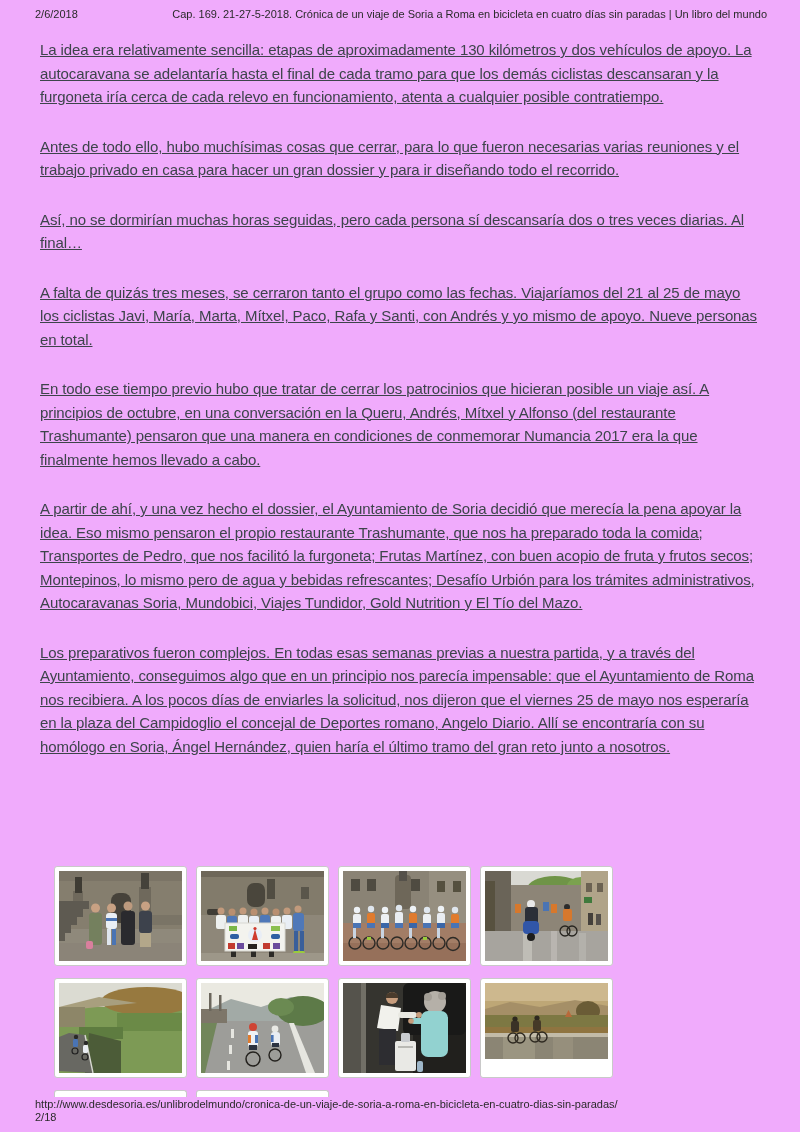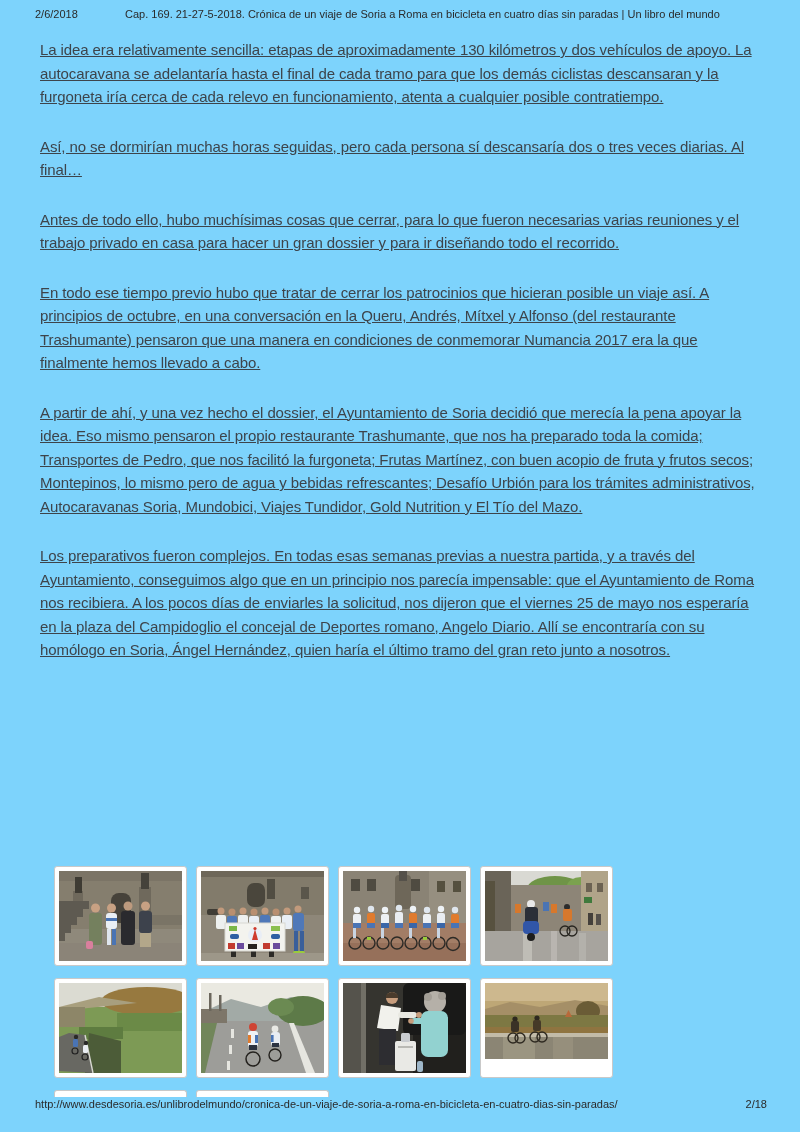--- a/index.html
+++ b/index.html
@@ -1,31 +1,31 @@
 <!DOCTYPE html>
 <html><head>
 <meta charset="utf-8">
 <style>
   html,body{margin:0;padding:0;background:#ffffff;}
   .page{
-    position:relative;width:800px;height:1132px;background:#7dd3fc;
+    position:relative;width:800px;height:1132px;background:#f0abfc;
     font-family:"Liberation Sans",sans-serif;overflow:hidden;
   }
   
   .print-header{
     position:absolute;top:8px;left:35px;right:33px;
     display:flex;align-items:flex-start;
     font-size:11px;color:#2a2a2a;line-height:13px;
   }
   .ph-date{flex:none;width:90px;text-align:left;}
-  .ph-title{flex:1;text-align:left;}
+  .ph-title{flex:1;text-align:right;}
   .print-footer{
     position:absolute;top:1098px;left:35px;right:33px;
     display:flex;justify-content:space-between;align-items:flex-start;
-    font-size:11px;color:#2a2a2a;line-height:13px;
+    font-size:11px;color:#2a2a2a;line-height:13px;flex-direction:column;
   }
   .pf-url{max-width:640px;word-break:break-all;}
   
   .article{
     position:absolute;top:38px;left:40px;width:722px;
     font-size:15px;line-height:23.5px;letter-spacing:-0.1px;color:#3d444b;
   }
   .article p{margin:0 0 26px 0;text-decoration:underline;}
   
   .gallery{
@@ -46,22 +46,23 @@
 
 <div class="page">
 
   <header class="print-header">
     <span class="ph-date">2/6/2018</span>
     <span class="ph-title">Cap. 169. 21-27-5-2018. Crónica de un viaje de Soria a Roma en bicicleta en cuatro días sin paradas | Un libro del mundo</span>
   </header>
 
   <section class="article">
     <p>La idea era relativamente sencilla: etapas de aproximadamente 130 kilómetros y dos vehículos de apoyo. La autocaravana se adelantaría hasta el final de cada tramo para que los demás ciclistas descansaran y la furgoneta iría cerca de cada relevo en funcionamiento, atenta a cualquier posible contratiempo.</p>
+    <p>Antes de todo ello, hubo muchísimas cosas que cerrar, para lo que fueron necesarias varias reuniones y el trabajo privado en casa para hacer un gran dossier y para ir diseñando todo el recorrido.</p>
     <p>Así, no se dormirían muchas horas seguidas, pero cada persona sí descansaría dos o tres veces diarias. Al final…</p>
-    <p>Antes de todo ello, hubo muchísimas cosas que cerrar, para lo que fueron necesarias varias reuniones y el trabajo privado en casa para hacer un gran dossier y para ir diseñando todo el recorrido.</p>
+    <p>A falta de quizás tres meses, se cerraron tanto el grupo como las fechas. Viajaríamos del 21 al 25 de mayo los ciclistas Javi, María, Marta, Mítxel, Paco, Rafa y Santi, con Andrés y yo mismo de apoyo. Nueve personas en total.</p>
     <p>En todo ese tiempo previo hubo que tratar de cerrar los patrocinios que hicieran posible un viaje así. A principios de octubre, en una conversación en la Queru, Andrés, Mítxel y Alfonso (del restaurante Trashumante) pensaron que una manera en condiciones de conmemorar Numancia 2017 era la que finalmente hemos llevado a cabo.</p>
     <p>A partir de ahí, y una vez hecho el dossier, el Ayuntamiento de Soria decidió que merecía la pena apoyar la idea. Eso mismo pensaron el propio restaurante Trashumante, que nos ha preparado toda la comida; Transportes de Pedro, que nos facilitó la furgoneta; Frutas Martínez, con buen acopio de fruta y frutos secos; Montepinos, lo mismo pero de agua y bebidas refrescantes; Desafío Urbión para los trámites administrativos, Autocaravanas Soria, Mundobici, Viajes Tundidor, Gold Nutrition y El Tío del Mazo.</p>
     <p>Los preparativos fueron complejos. En todas esas semanas previas a nuestra partida, y a través del Ayuntamiento, conseguimos algo que en un principio nos parecía impensable: que el Ayuntamiento de Roma nos recibiera. A los pocos días de enviarles la solicitud, nos dijeron que el viernes 25 de mayo nos esperaría en la plaza del Campidoglio el concejal de Deportes romano, Angelo Diario. Allí se encontraría con su homólogo en Soria, Ángel Hernández, quien haría el último tramo del gran reto junto a nosotros.</p>
   </section>
 
   <section class="gallery">
 
     <figure class="frame" title="Cuatro personas posando ante un edificio de piedra con escalinata y estatuas">
       <svg width="123" height="90" viewBox="0 0 123 90">
         <rect width="123" height="90" fill="#8f897b"></rect>

